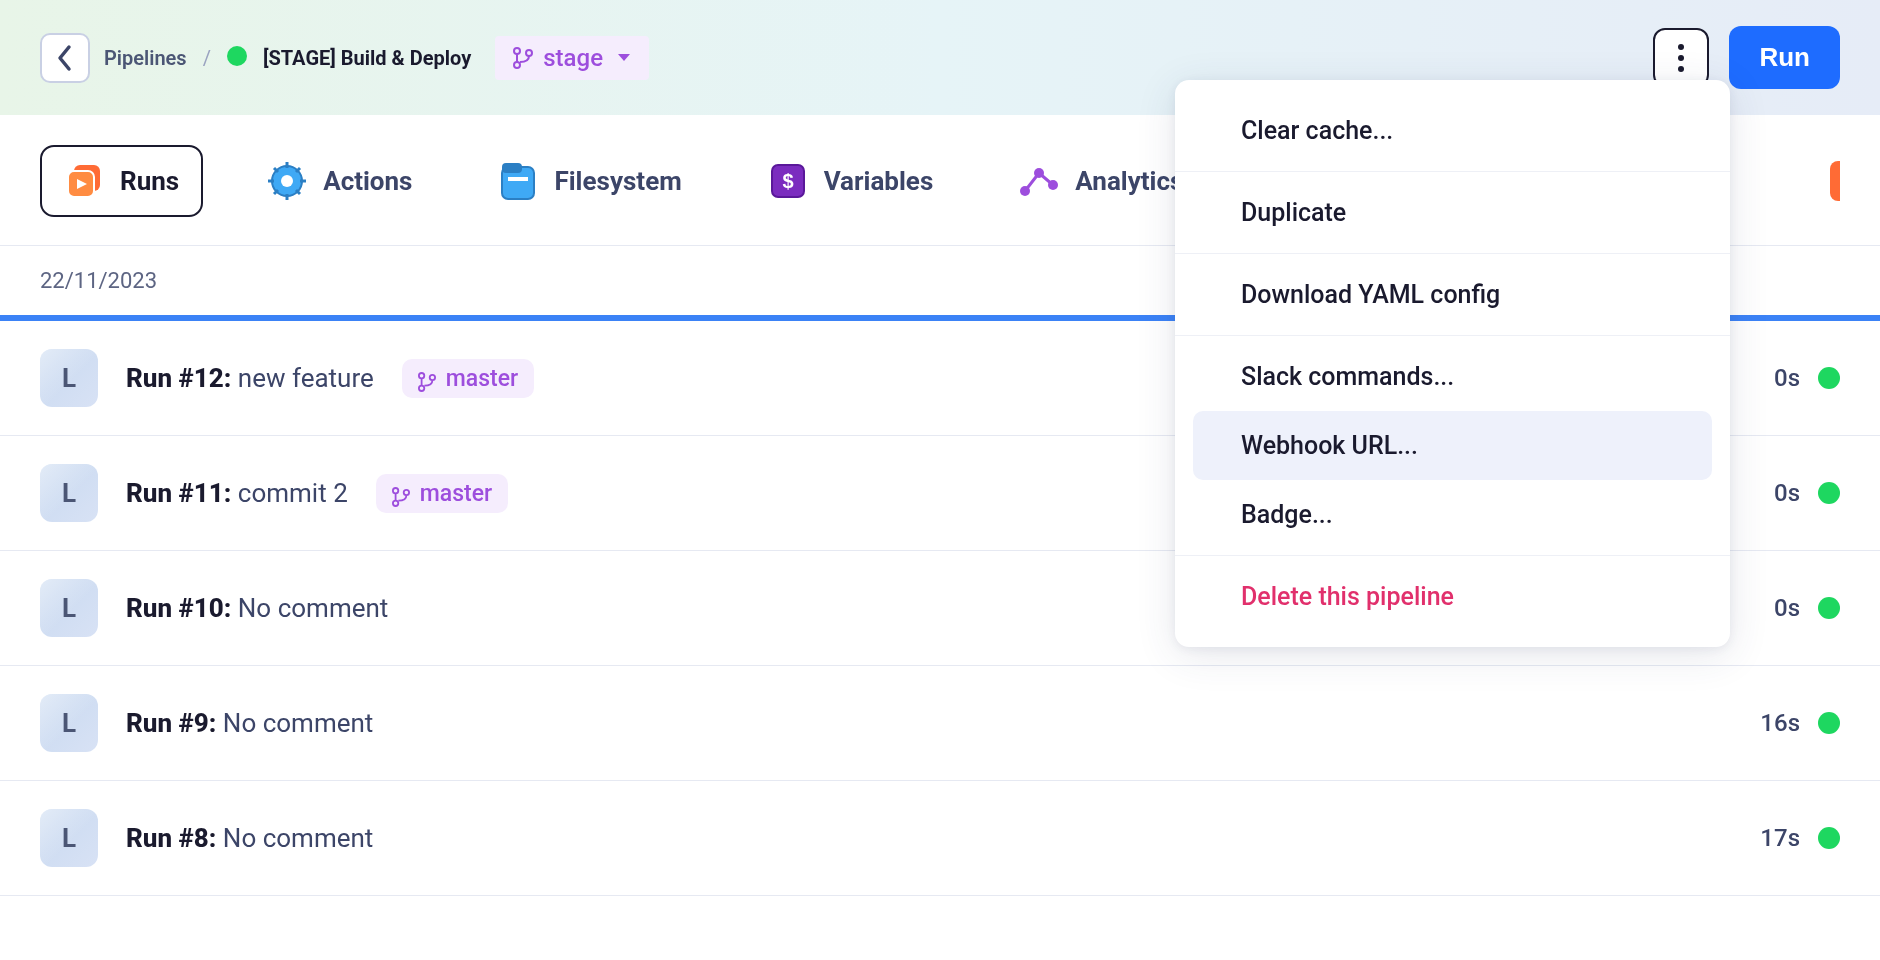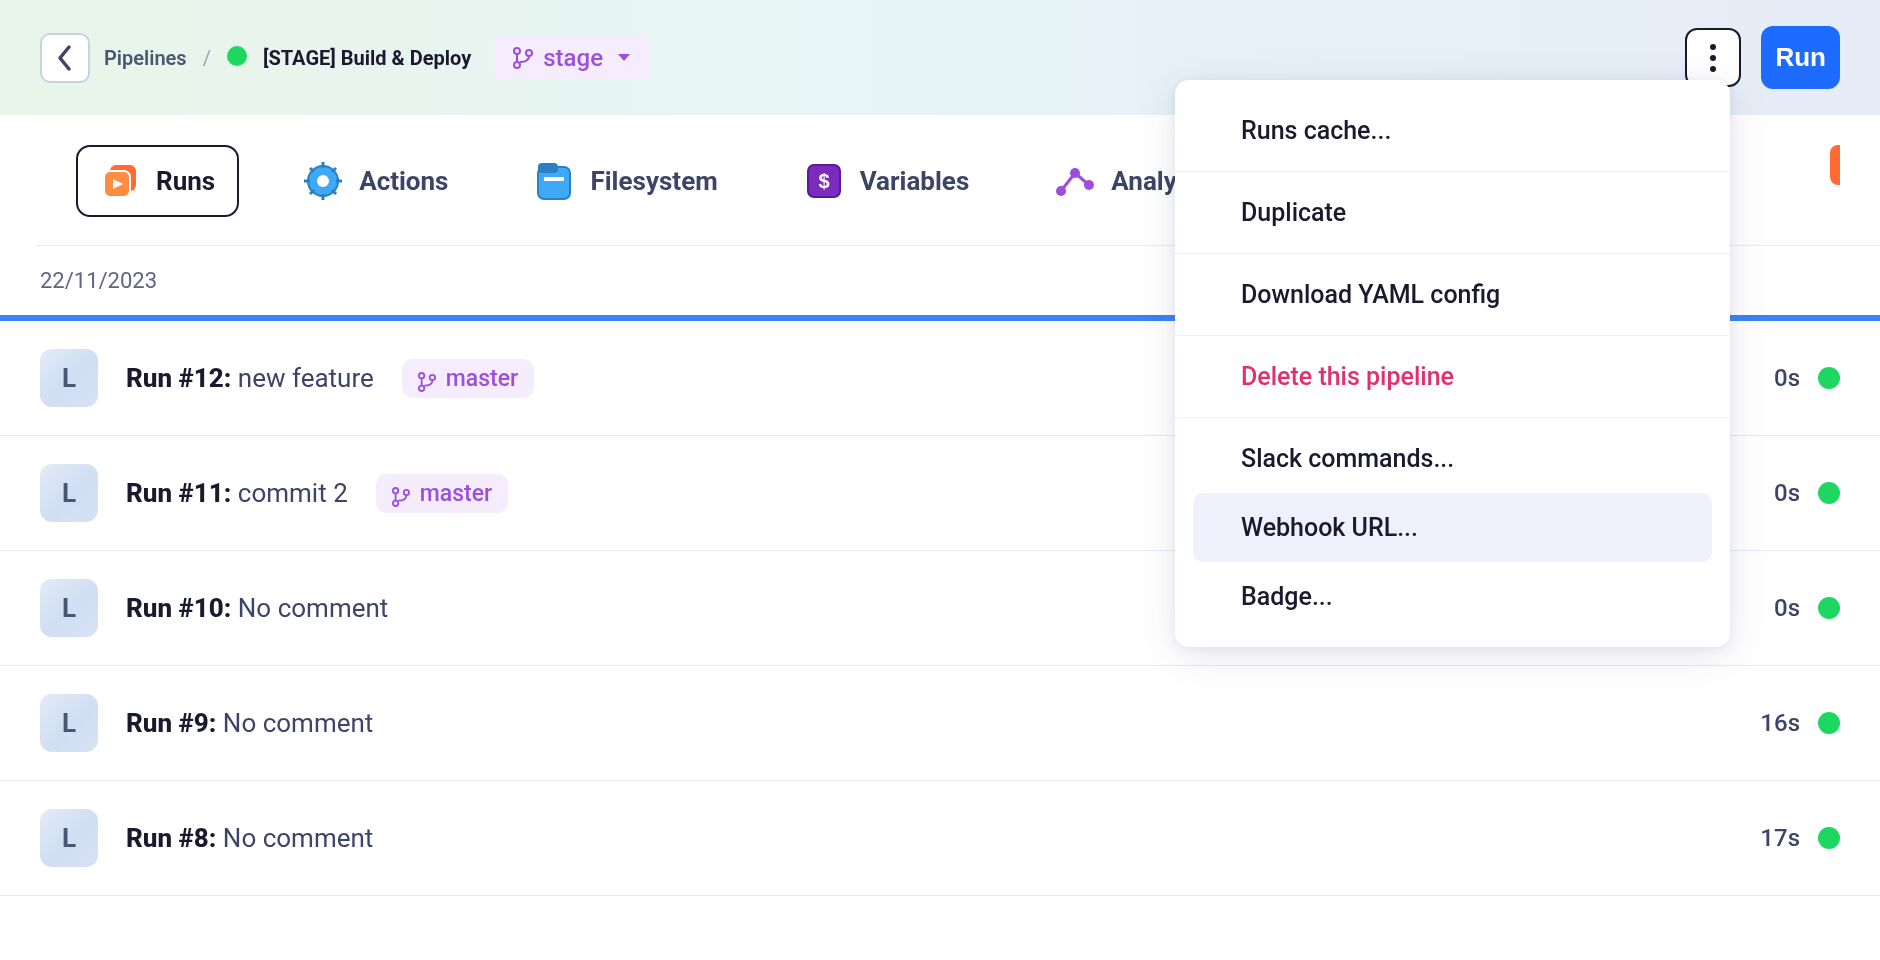--- a/index.html
+++ b/index.html
@@ -61,29 +61,28 @@
     display: flex; align-items: center; justify-content: center;
     cursor: pointer;
   }
   .run-btn {
     background: #1e6cff;
     color: #fff;
     font-size: 26px;
     font-weight: 600;
     border: none;
     border-radius: 12px;
-    padding: 16px 14px;
+    padding: 16px 30px;
     cursor: pointer;
   }
   .tabbar {
-    display: flex; 
+    display: flex; align-items: center;
     gap: 42px;
     padding: 30px 40px 28px 40px;
     border-bottom: 1px solid #e6e9f2;
-    margin-left: 36px;
   }
   .tab {
     display: inline-flex; align-items: center; gap: 16px;
     font-size: 26px; font-weight: 700;
     color: #3c4568;
     cursor: pointer;
     padding: 14px 22px;
     border-radius: 14px;
   }
   .tab.active {
@@ -350,29 +349,29 @@
       <div class="run-text"><span class="label">Run #8: </span><span class="msg">No comment</span></div>
       <div class="run-right">
         <span>17s</span>
         <span class="run-status"></span>
       </div>
     </div>
   </div>
 
 <div class="dropdown">
   <div class="group">
-    <div class="item">Runs cache...</div>
+    <div class="item">Clear cache...</div>
   </div>
   <div class="group">
     <div class="item">Duplicate</div>
   </div>
   <div class="group">
     <div class="item">Download YAML config</div>
-  </div>
-  <div class="group">
-    <div class="item danger">Delete this pipeline</div>
   </div>
   <div class="group">
     <div class="item">Slack commands...</div>
     <div class="item hover">Webhook URL...</div>
     <div class="item">Badge...</div>
   </div>
+  <div class="group">
+    <div class="item danger">Delete this pipeline</div>
+  </div>
 </div>
 
 </body></html>

